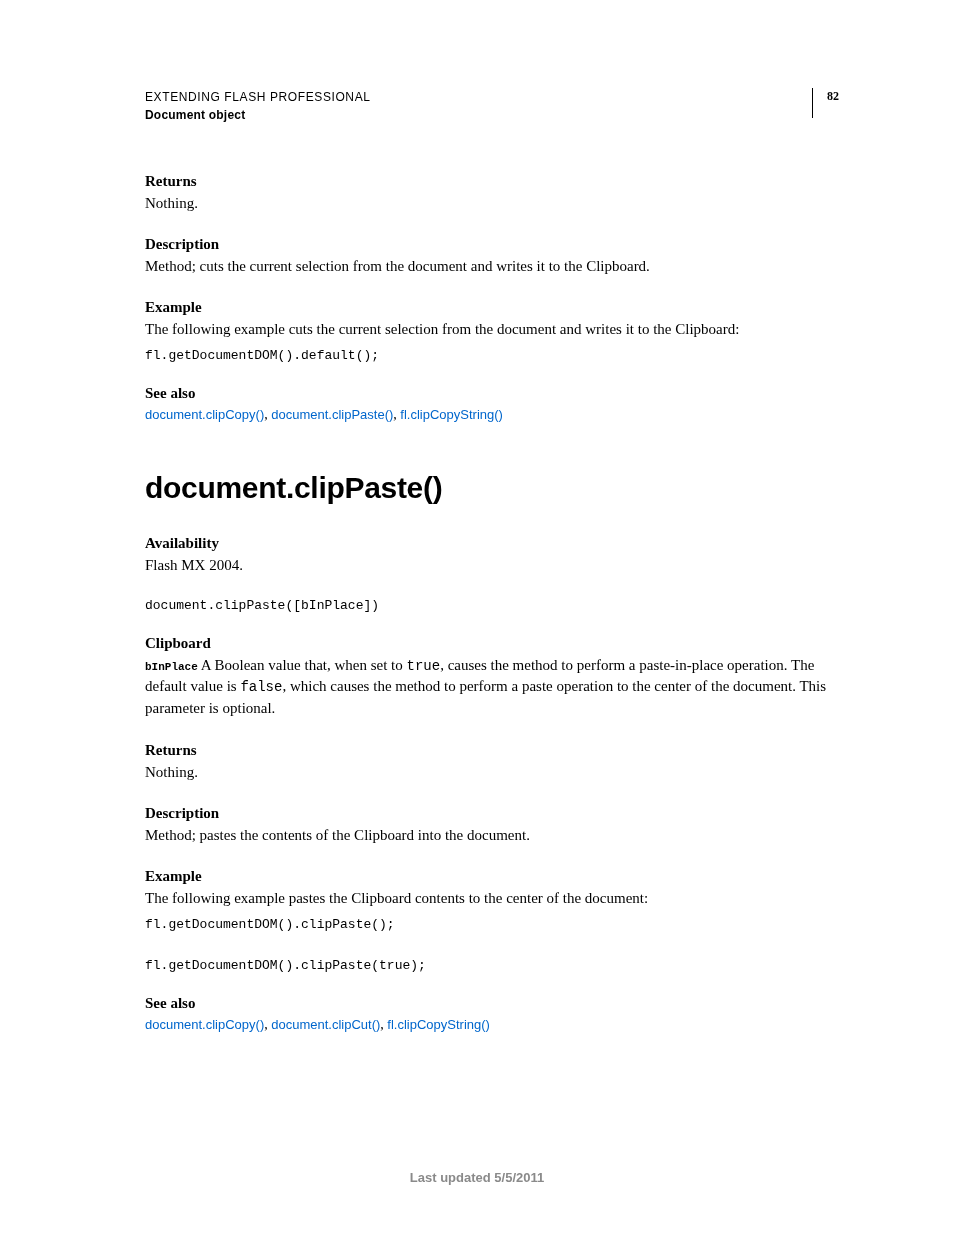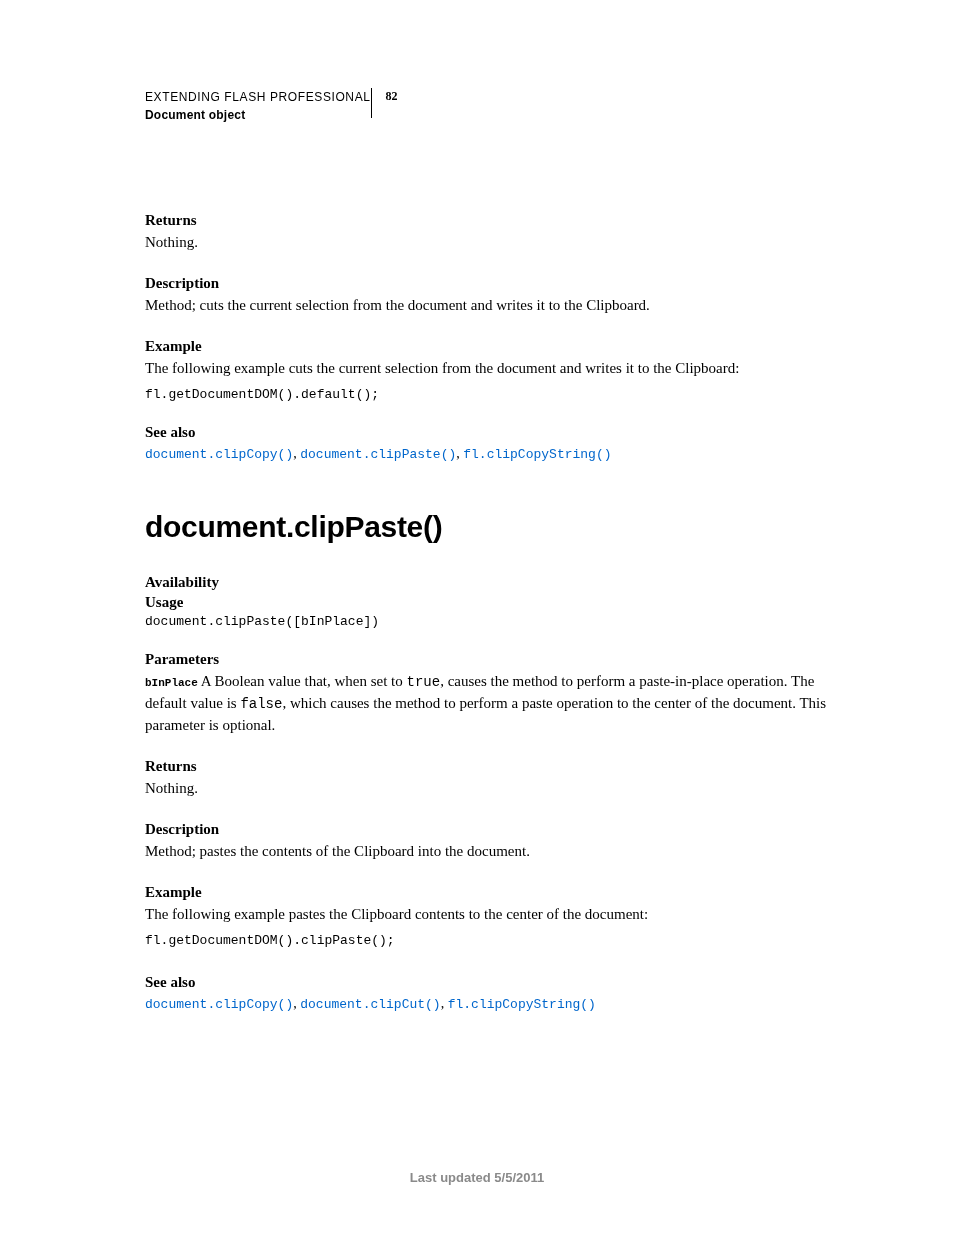--- a/index.html
+++ b/index.html
@@ -9,22 +9,23 @@
     color: #000;
     width: 954px;
     height: 1235px;
     position: relative;
   }
   .page {
     padding: 88px 115px 60px 145px;
   }
   .header-row {
     display: flex;
+    justify-content: space-between;
     align-items: flex-start;
-    margin-bottom: 88px;
+    margin-bottom: 49px;
   }
   .header-left {
     font-family: "Myriad Pro", "Helvetica Neue", Arial, sans-serif;
     font-size: 12px;
     letter-spacing: 0.6px;
     line-height: 1.5;
   }
   .header-title {
     font-weight: 400;
   }
@@ -68,21 +69,21 @@
     font-family: "Courier New", Courier, monospace;
     font-size: 14px;
   }
   .code-inline-bold {
     font-family: "Courier New", Courier, monospace;
     font-size: 11px;
     font-weight: 700;
   }
   .link {
     color: #0066cc;
-    font-family: Liberation Mono, monospace;
+    font-family: Liberation Sans, sans-serif;
     font-size: 13px;
     text-decoration: none;
   }
   .seealso-line {
     margin-bottom: 22px;
     font-size: 13px;
     line-height: 1.4;
   }
   .h1 {
     font-family: "Myriad Pro", "Helvetica Neue", Arial, sans-serif;
@@ -135,40 +136,41 @@
   <div class="code">fl.getDocumentDOM().default();</div>
 
   <div class="h4">See also</div>
   <div class="seealso-line">
     <a class="link">document.clipCopy()</a><span class="comma">, </span><a class="link">document.clipPaste()</a><span class="comma">, </span><a class="link">fl.clipCopyString()</a>
   </div>
 
   <div class="h1">document.clipPaste()</div>
 
   <div class="h4">Availability</div>
+  <div class="body-text">Flash MX 2004.</div>
 
-  <div class="h4">Usage</div>
   <div class="code">document.clipPaste([bInPlace])</div>
 
-  <div class="h4">Parameters</div>
+  <div class="h4">Clipboard</div>
   <div class="param-block body-text">
     <p>
       <span class="code-inline-bold">bInPlace</span><span>  A Boolean value that, when set to </span><span class="code-inline">true</span><span>, causes the method to perform a paste-in-place operation. The default value is </span><span class="code-inline">false</span><span>, which causes the method to perform a paste operation to the center of the document. This parameter is optional.</span>
     </p>
   </div>
 
   <div class="h4">Returns</div>
   <div class="body-text">Nothing.</div>
 
   <div class="h4">Description</div>
   <div class="body-text">Method; pastes the contents of the Clipboard into the document.</div>
 
   <div class="h4">Example</div>
   <div class="body-text-tight">The following example pastes the Clipboard contents to the center of the document:</div>
   <div class="code" style="margin-bottom:26px;">fl.getDocumentDOM().clipPaste();</div>
+  <div class="code">fl.getDocumentDOM().clipPaste(true);</div>
 
   <div class="h4">See also</div>
   <div class="seealso-line">
     <a class="link">document.clipCopy()</a><span class="comma">, </span><a class="link">document.clipCut()</a><span class="comma">, </span><a class="link">fl.clipCopyString()</a>
   </div>
 
 </div>
 
 <div class="footer">Last updated 5/5/2011</div>
 

